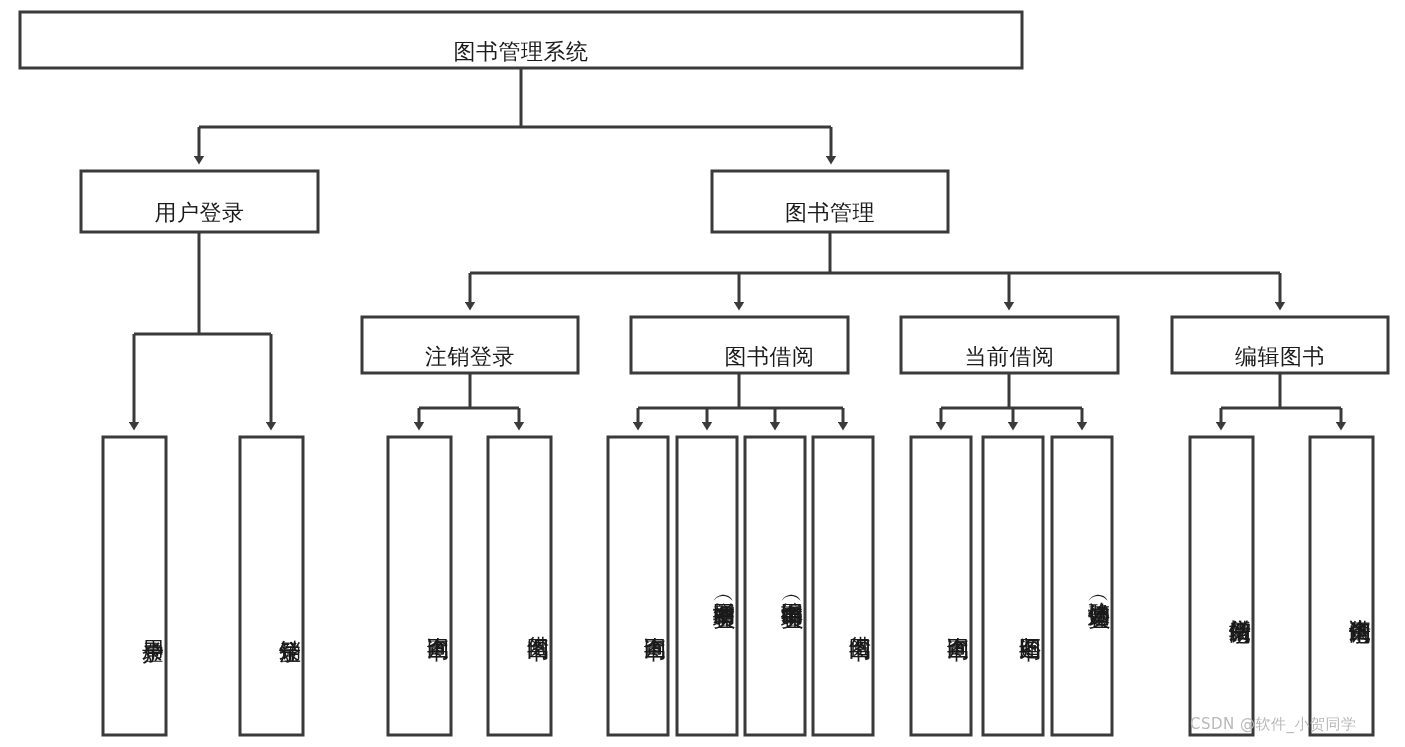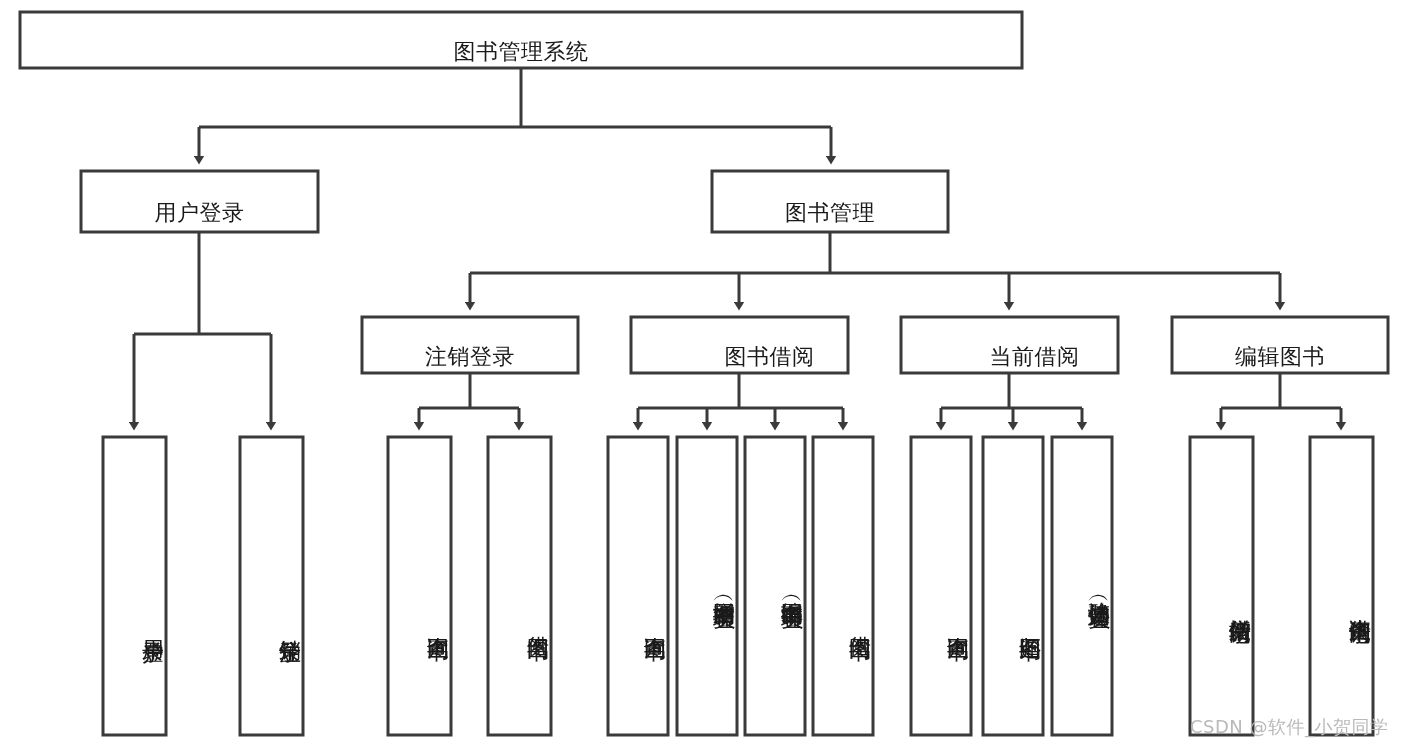--- a/index.html
+++ b/index.html
@@ -63,21 +63,21 @@
     line-height: 1.18;
     letter-spacing: 1px;
     writing-mode: vertical-rl;
     text-orientation: upright;
     pointer-events: none;
     overflow: hidden;
   }
   .watermark {
     position: absolute;
     color: #b9b9b9;
-    font-size: 18px;
+    font-size: 15px;
     letter-spacing: 0.5px;
     white-space: nowrap;
   }
 </style>
 </head>
 <body>
 
 <div id="diagram-root">
 
   <svg class="diagram-svg" viewBox="0 0 1405 747">
@@ -156,21 +156,21 @@
     <path class="connector" d="M1341,408 L1341,422" marker-end="url(#arrow)"></path>
   </svg>
 
   <div class="node-label-h" style="left:20px; top:12px; width:1002px; height:56px;">图书管理系统</div>
 
   <div class="node-label-h" style="left:81px; top:171px; width:237px; height:61px;">用户登录</div>
   <div class="node-label-h" style="left:712px; top:171px; width:236px; height:61px;">图书管理</div>
 
   <div class="node-label-h" style="left:362px; top:317px; width:216px; height:56px;">注销登录</div>
   <div class="node-label-h" style="left:661px; top:317px; width:217px; height:56px;">图书借阅</div>
-  <div class="node-label-h" style="left:901px; top:317px; width:217px; height:56px;padding-left:25px;">当前借阅</div>
+  <div class="node-label-h" style="left:901px; top:317px; width:217px; height:56px;">当前借阅</div>
   <div class="node-label-h" style="left:1172px; top:317px; width:216px; height:56px;">编辑图书</div>
 
   <div class="node-label-v" style="left:103px; top:519px; width:63px; height:210px;">用户登录</div>
   <div class="node-label-v" style="left:240px; top:519px; width:63px; height:210px;">注销登录</div>
 
   <div class="node-label-v" style="left:388px; top:512px; width:63px; height:218px;">查询图书</div>
   <div class="node-label-v" style="left:488px; top:512px; width:63px; height:218px;">借阅图书</div>
 
   <div class="node-label-v" style="left:608px; top:512px; width:60px; height:218px;">查询图书</div>
   <div class="node-label-v" style="left:677px; top:443px; width:60px; height:290px;">新增图书（管理员）</div>

